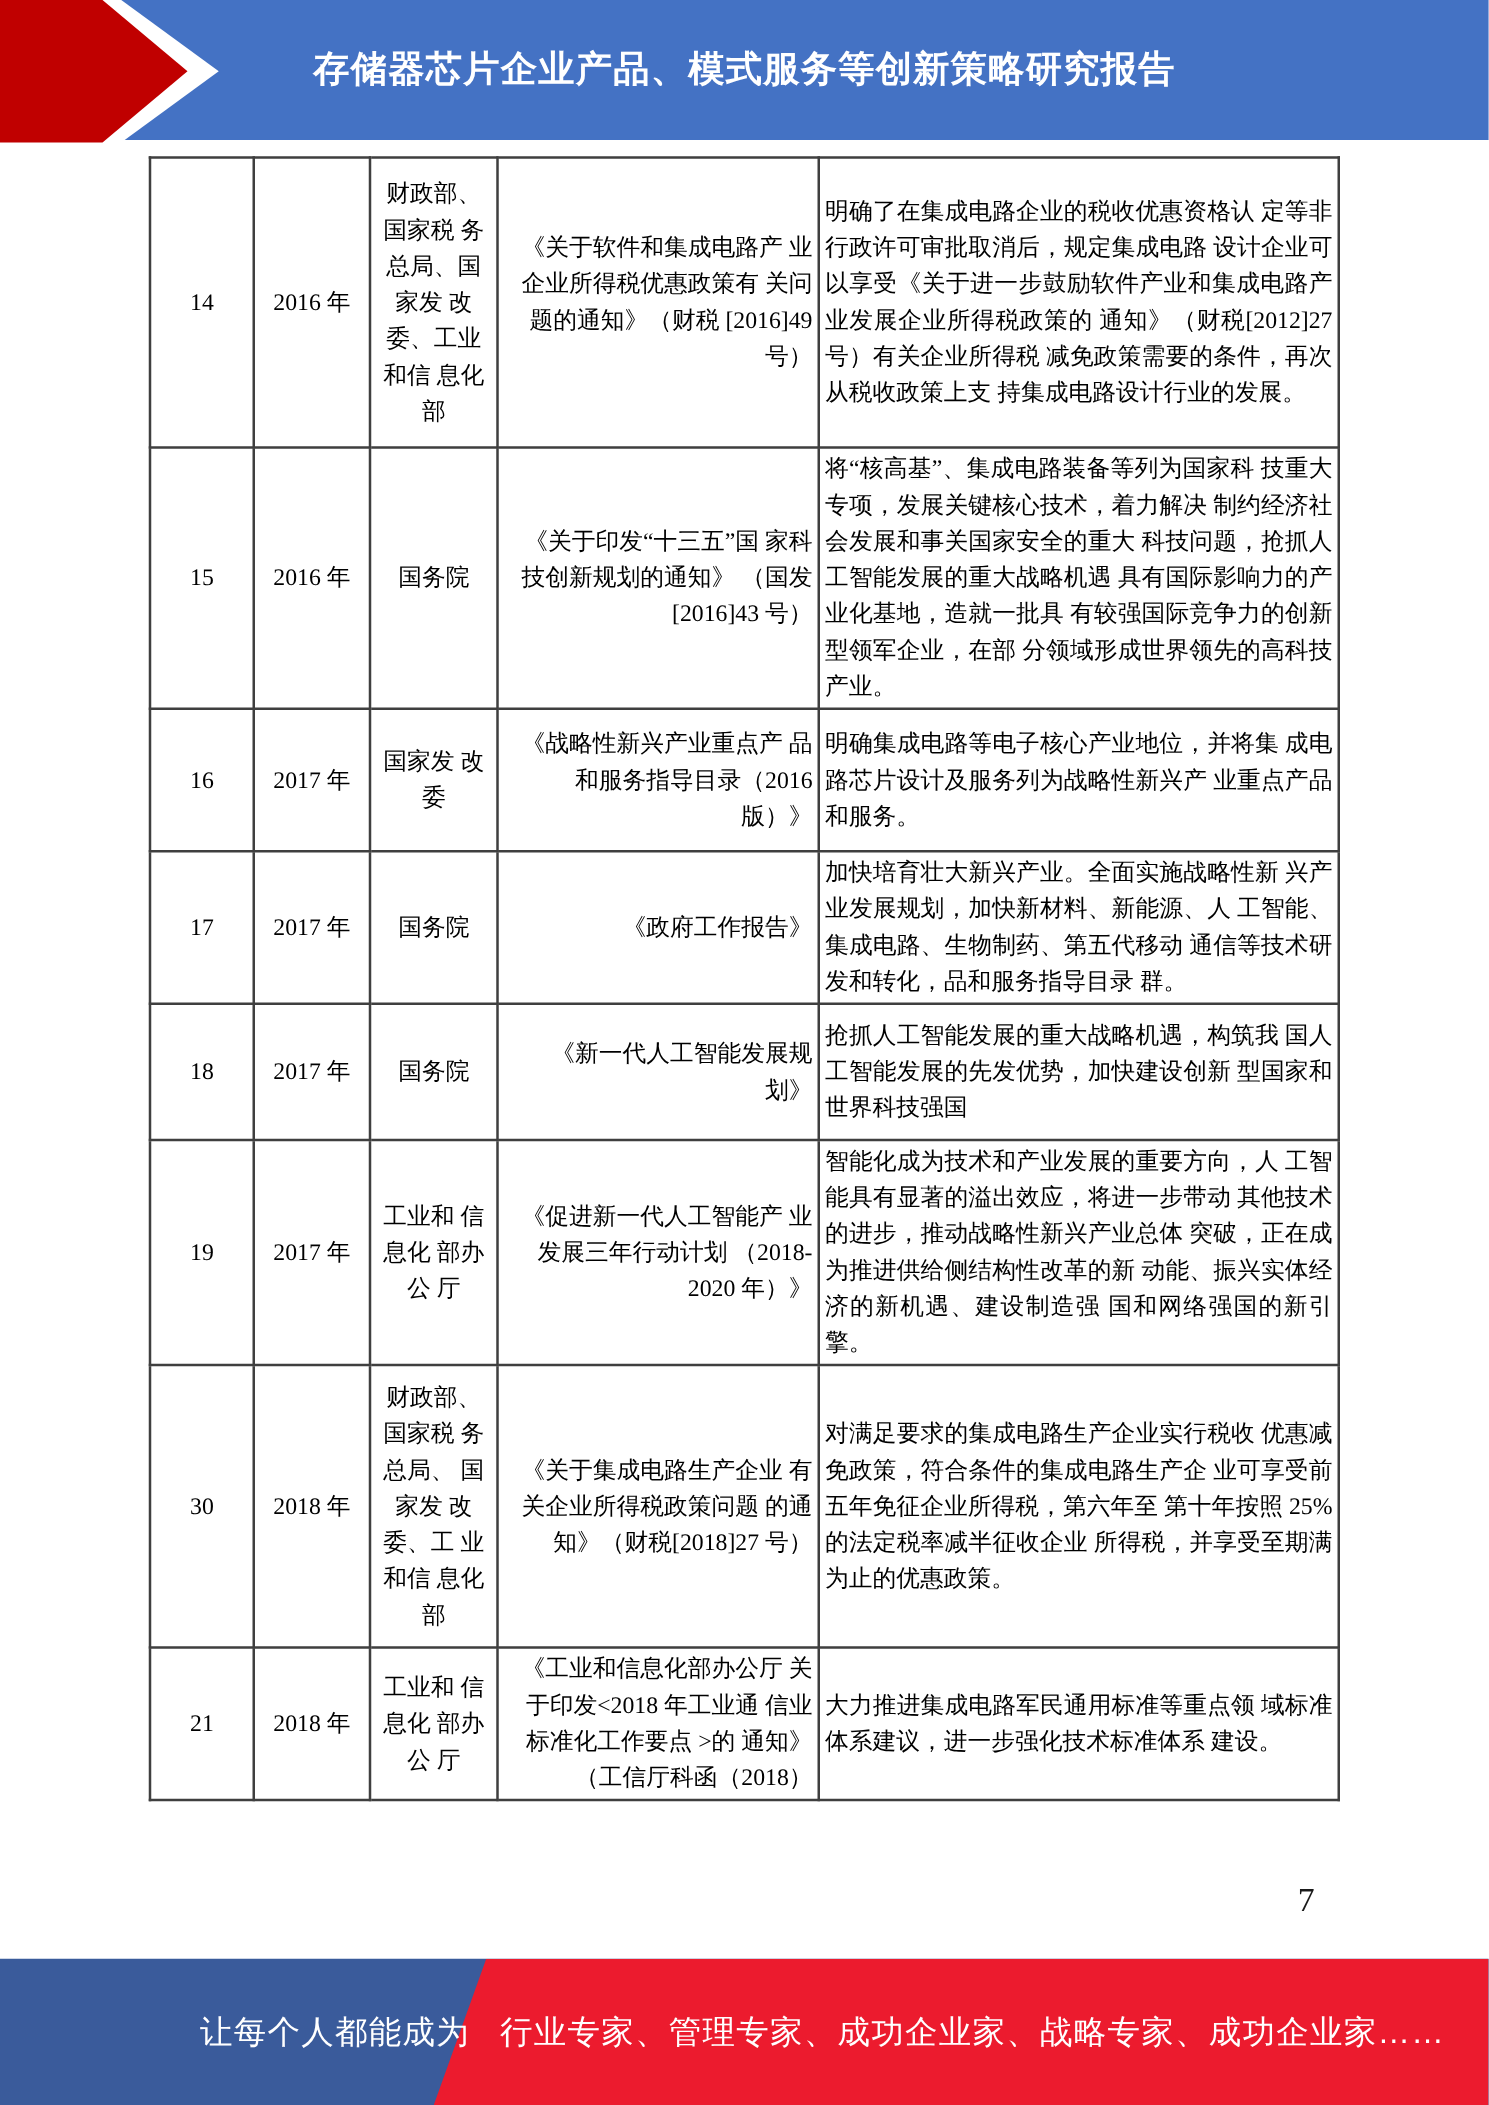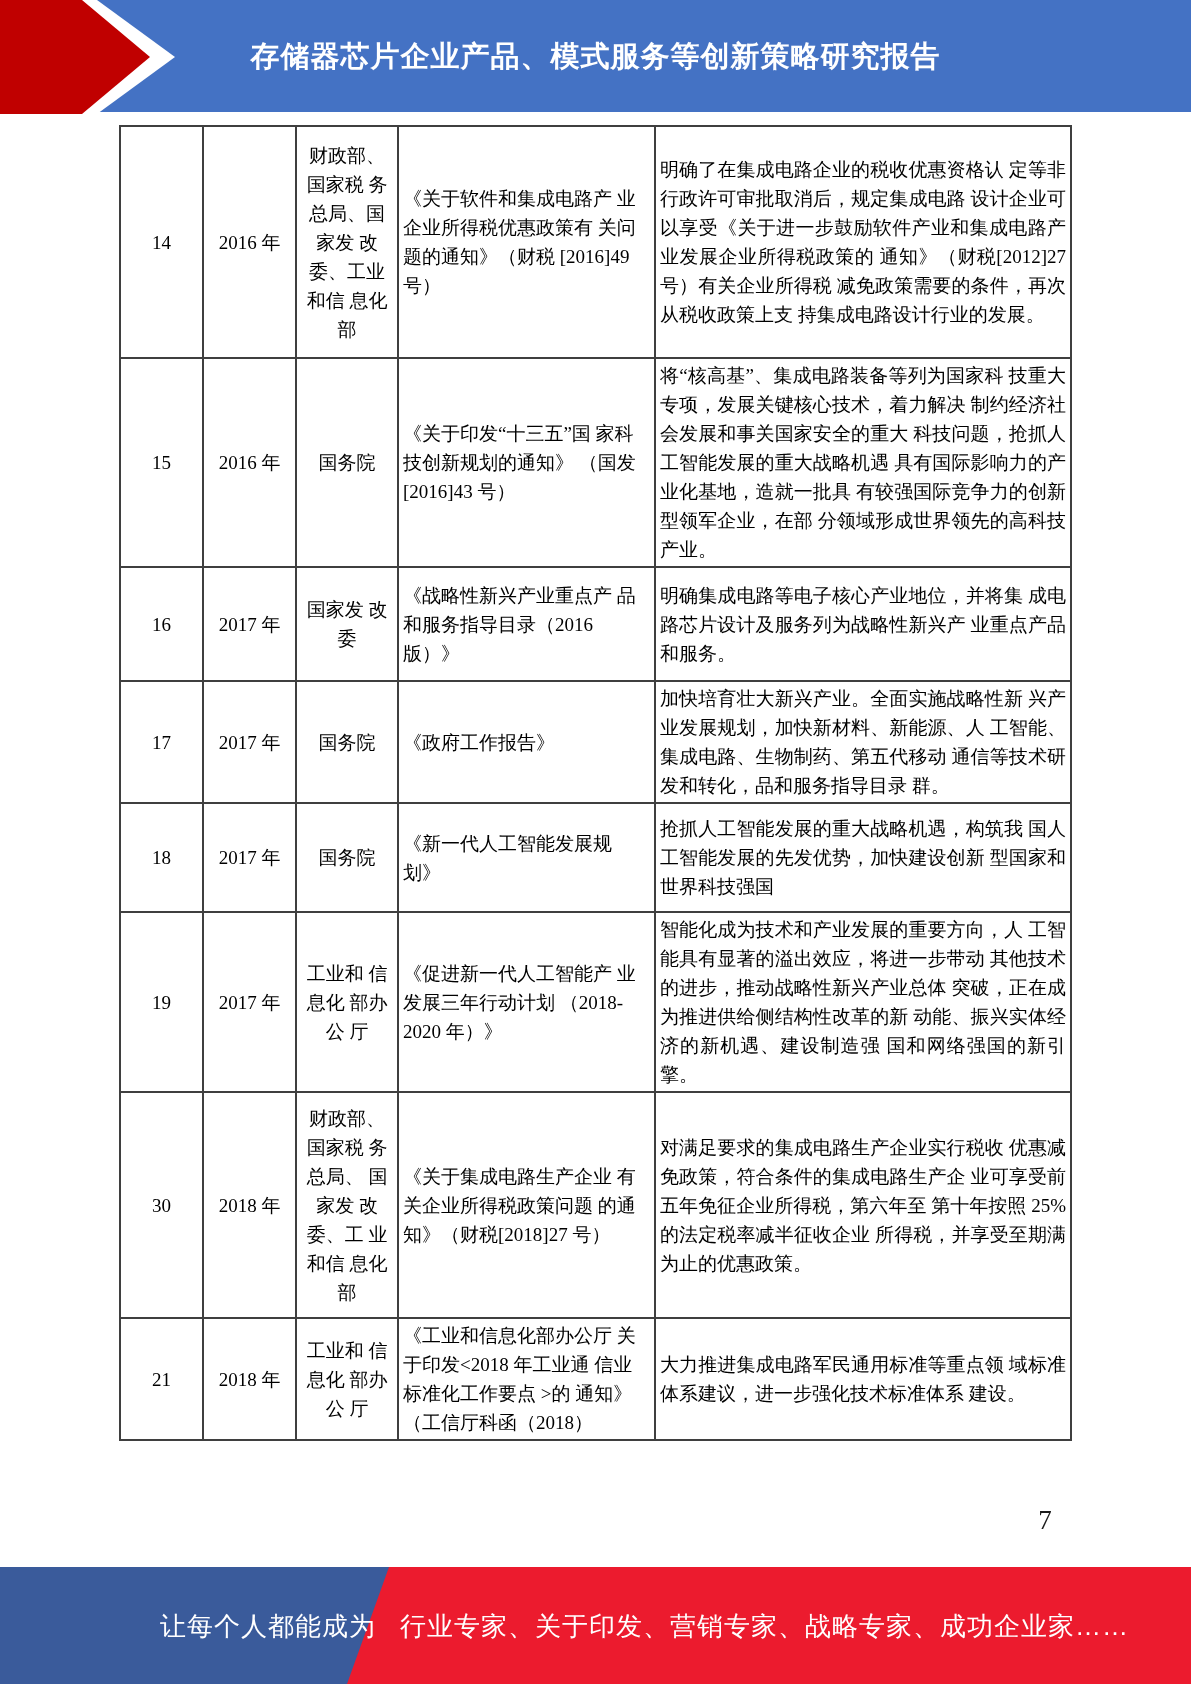--- a/index.html
+++ b/index.html
@@ -29,21 +29,21 @@
   }
   .policy-table td{
     border:2px solid #3f3f3f;
     padding:2px 4px;
     vertical-align:middle;
     overflow:hidden;
   }
   .c-no   {width:83px; text-align:center;border-radius:10px;}
   .c-year {width:93px; text-align:center;}
   .c-dept {width:102px;text-align:center;}
-  .c-title{width:257px;text-align:left;}
+  .c-title{width:257px;text-align:right;}
   .c-desc {width:416px;text-align:justify;vertical-align:top;padding:1px 5px;}
   
   .page-number{
     position:absolute;left:1020px;top:1505px;width:50px;
     font-size:27px;text-align:center;color:#1a1a1a;
   }
   
   .footer{
     position:absolute;left:0;bottom:0;width:1191px;height:117px;
     background:#3A5B9B;overflow:hidden;
@@ -143,14 +143,14 @@
       <td class="c-desc">大力推进集成电路军民通用标准等重点领 域标准体系建议，进一步强化技术标准体系 建设。</td>
     </tr>
   </tbody>
 </table>
 
 <div class="page-number">7</div>
 
 <div class="footer">
   <div class="footer-red"></div>
   <div class="footer-left-text">让每个人都能成为</div>
-  <div class="footer-right-text">行业专家、关于印发、营销专家、战略专家、成功企业家……</div>
+  <div class="footer-right-text">行业专家、管理专家、成功企业家、战略专家、成功企业家……</div>
 </div>
 
 </body></html>

